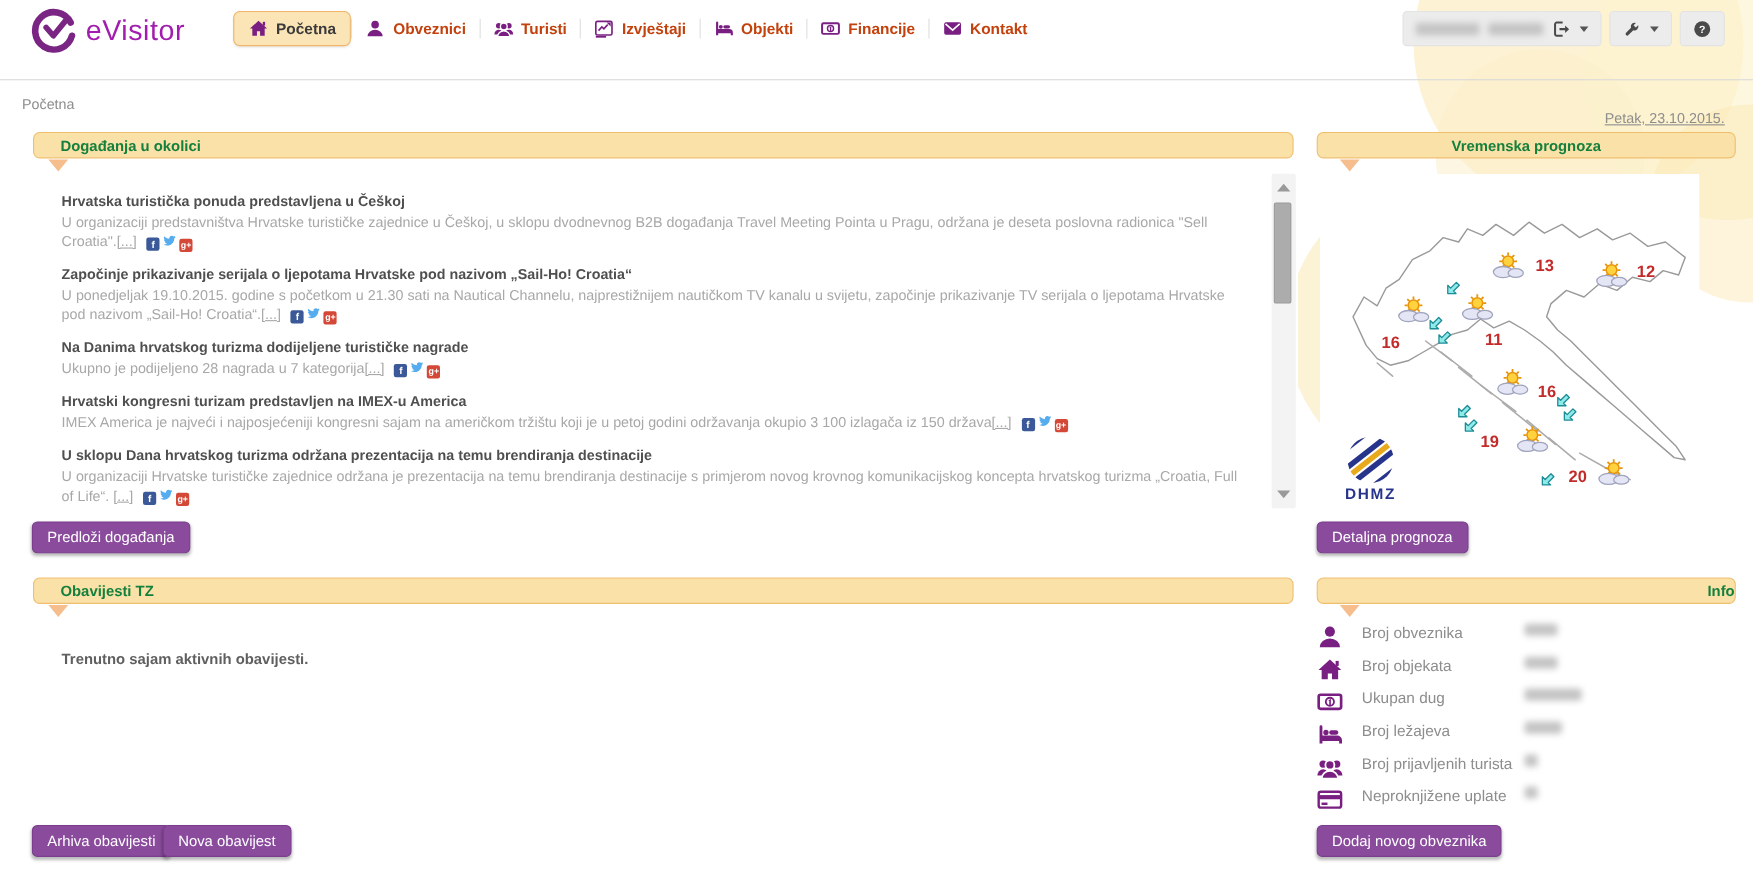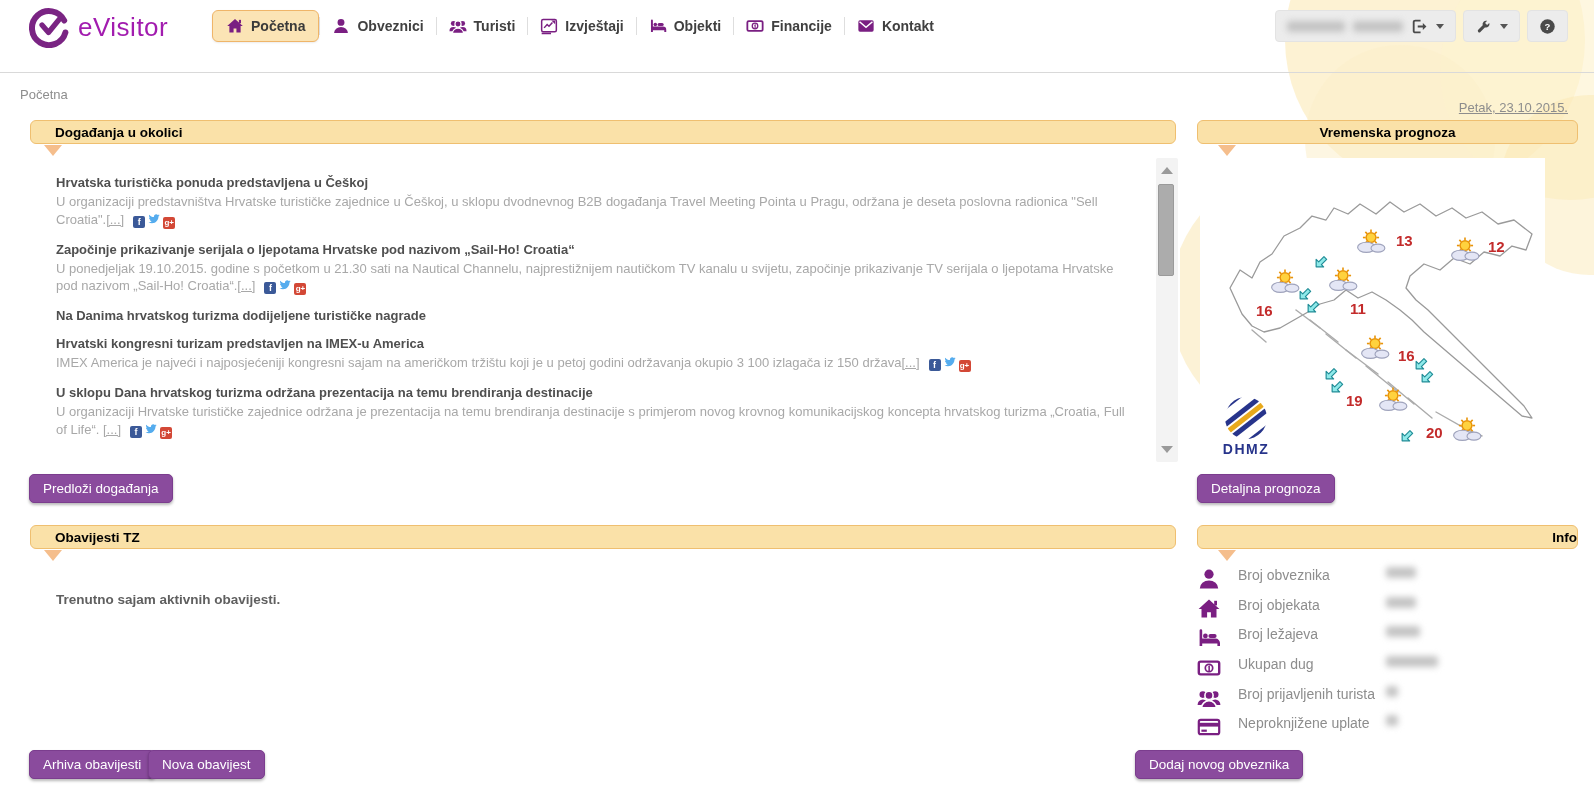--- a/index.html
+++ b/index.html
@@ -13,40 +13,40 @@
   .b5{left:1500px;top:95px;width:180px;height:180px;background:rgba(250,230,175,.45);}
   .z{position:absolute;z-index:1;}
 
   
   .logo{left:28px;top:6px;display:flex;align-items:center;gap:8px;}
   .logo-text{font-size:26px;color:#a21caf;letter-spacing:.5px;}
   .mainnav{left:212px;top:9px;display:flex;align-items:center;height:34px;}
   .nav-item{display:flex;align-items:center;gap:7px;padding:0 12px;cursor:pointer;}
   .nav-item:not(:first-child){border-left:1px solid #dedede;}
   .nav-item .nicon{width:18px;height:18px;color:#7A1F82;}
-  .nav-item .nlabel{font-size:14px;font-weight:bold;color:#404040;white-space:nowrap;}
+  .nav-item .nlabel{font-size:14px;font-weight:bold;color:#c2410c;white-space:nowrap;}
   .nav-item.active{background:#FBE4B5;border:1px solid #EFB569;border-radius:6px;
                    padding:6px 13px;box-shadow:0 1px 2px rgba(0,0,0,.08);}
   .nav-item.active .nlabel{color:#3a3a3a;}
   .userbar{right:26px;top:10px;display:flex;align-items:center;gap:7px;}
   .gbtn{background:#ECECEC;border:1px solid #E3E3E3;border-radius:4px;height:30px;
         display:flex;align-items:center;gap:8px;padding:0 11px;cursor:pointer;color:#4a4a4a;}
   .gbtn svg{width:17px;height:17px;}
   .caret{width:0;height:0;border-left:4px solid transparent;border-right:4px solid transparent;
          border-top:5px solid #555;}
   .mask{display:inline-block;background:#c4c4c4;border-radius:3px;filter:blur(3px);height:11px;}
   .um1{width:58px;} .um2{width:50px;}
 
   .rule{position:absolute;left:0;top:72px;width:1594px;height:1px;background:#d9d9d9;z-index:1;}
   .breadcrumb{left:20px;top:87px;font-size:13px;color:#8d8d8d;}
   .datebox{top:100px;right:26px;font-size:13px;color:#8d8d8d;text-decoration:underline;}
 
   
   .panel-h{background:#FAE1A8;border:1px solid #EFBF70;border-radius:6px;height:24px;
-           line-height:24px;font-size:13.5px;font-weight:bold;color:#000000;}
+           line-height:24px;font-size:13.5px;font-weight:bold;color:#15803d;}
   .ph-left{left:30px;width:1146px;padding-left:24px;box-sizing:border-box;}
   .ph-right{left:1197px;width:381px;box-sizing:border-box;}
   .tri{width:0;height:0;border-left:9px solid transparent;border-right:9px solid transparent;
        border-top:11px solid #F5BE8C;}
 
   
   .newswrap{left:30px;top:158px;width:1150px;height:304px;background:#fff;overflow:hidden;}
   .newslist{position:absolute;left:26px;top:17px;width:1074px;}
   .news-item{margin-bottom:13px;}
   .news-item .nt{font-size:13px;font-weight:bold;color:#4f4f4f;margin-bottom:3px;}
@@ -271,20 +271,23 @@
               </svg><span class="sic gp">g+</span></span></div>
         </div>
         <div class="news-item">
           <div class="nt">Započinje prikazivanje serijala o ljepotama Hrvatske pod nazivom „Sail-Ho! Croatia“</div>
           <div class="nb"><span>U ponedjeljak 19.10.2015. godine s početkom u 21.30 sati na Nautical Channelu, najprestižnijem nautičkom TV kanalu u svijetu, započinje prikazivanje TV serijala o ljepotama Hrvatske pod nazivom „Sail-Ho! Croatia“.</span><a class="more">[...]</a><span class="soc"><span class="sic fb">f</span><svg class="sic tw" width="12" height="12">
                 <use href="#sym-twitter"></use>
               </svg><span class="sic gp">g+</span></span></div>
         </div>
         <div class="news-item">
           <div class="nt">Na Danima hrvatskog turizma dodijeljene turističke nagrade</div>
+          <div class="nb"><span>Ukupno je podijeljeno 28 nagrada u 7 kategorija</span><a class="more">[...]</a><span class="soc"><span class="sic fb">f</span><svg class="sic tw" width="12" height="12">
+                <use href="#sym-twitter"></use>
+              </svg><span class="sic gp">g+</span></span></div>
         </div>
         <div class="news-item">
           <div class="nt">Hrvatski kongresni turizam predstavljen na IMEX-u America</div>
           <div class="nb"><span>IMEX America je najveći i najposjećeniji kongresni sajam na američkom tržištu koji je u petoj godini održavanja okupio 3 100 izlagača iz 150 država</span><a class="more">[...]</a><span class="soc"><span class="sic fb">f</span><svg class="sic tw" width="12" height="12">
                 <use href="#sym-twitter"></use>
               </svg><span class="sic gp">g+</span></span></div>
         </div>
         <div class="news-item">
           <div class="nt">U sklopu Dana hrvatskog turizma održana prezentacija na temu brendiranja destinacije</div>
           <div class="nb"><span>U organizaciji Hrvatske turističke zajednice održana je prezentacija na temu brendiranja destinacije s primjerom novog krovnog komunikacijskog koncepta hrvatskog turizma „Croatia, Full of Life“. </span><a class="more">[...]</a><span class="soc"><span class="sic fb">f</span><svg class="sic tw" width="12" height="12">
@@ -391,42 +394,42 @@
       </div>
       <div class="inforow">
         <svg class="iicon">
           <use href="#sym-home"></use>
         </svg>
         <span class="ilabel">Broj objekata</span>
         <span class="mask" style="width: 30px;"></span>
       </div>
       <div class="inforow">
         <svg class="iicon">
+          <use href="#sym-banknote"></use>
+        </svg>
+        <span class="ilabel">Ukupan dug</span>
+        <span class="mask" style="width: 52px;"></span>
+      </div>
+      <div class="inforow">
+        <svg class="iicon">
           <use href="#sym-bed"></use>
         </svg>
         <span class="ilabel">Broj ležajeva</span>
         <span class="mask" style="width: 34px;"></span>
       </div>
       <div class="inforow">
         <svg class="iicon">
-          <use href="#sym-banknote"></use>
-        </svg>
-        <span class="ilabel">Ukupan dug</span>
-        <span class="mask" style="width: 52px;"></span>
-      </div>
-      <div class="inforow">
-        <svg class="iicon">
           <use href="#sym-group"></use>
         </svg>
         <span class="ilabel">Broj prijavljenih turista</span>
         <span class="mask" style="width: 12px;"></span>
       </div>
       <div class="inforow">
         <svg class="iicon">
           <use href="#sym-card"></use>
         </svg>
         <span class="ilabel">Neproknjižene uplate</span>
         <span class="mask" style="width: 12px;"></span>
       </div>
     </div>
 
-  <button class="z btn-purple" style="left:1135px;top:750px;">Dodaj novog obveznika</button>
+  <button class="z btn-purple" style="left:1197px;top:750px;">Dodaj novog obveznika</button>
 </div>
 
 </body></html>

